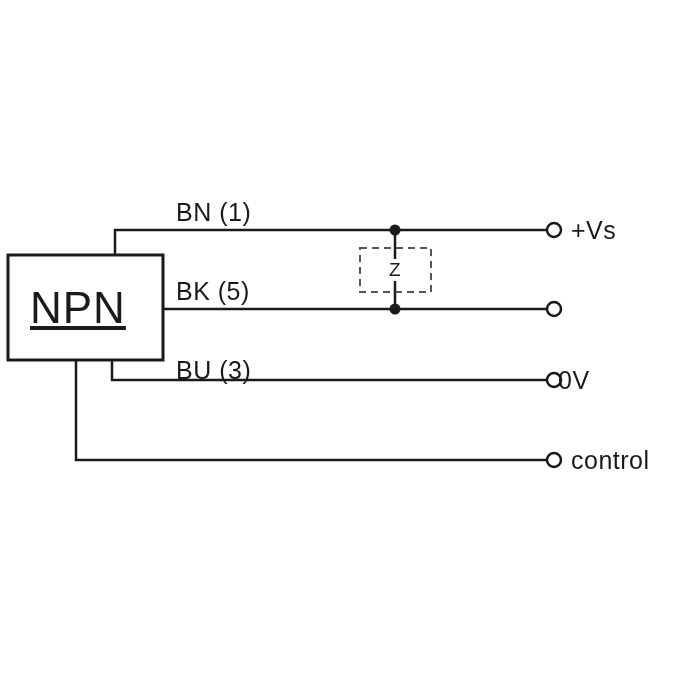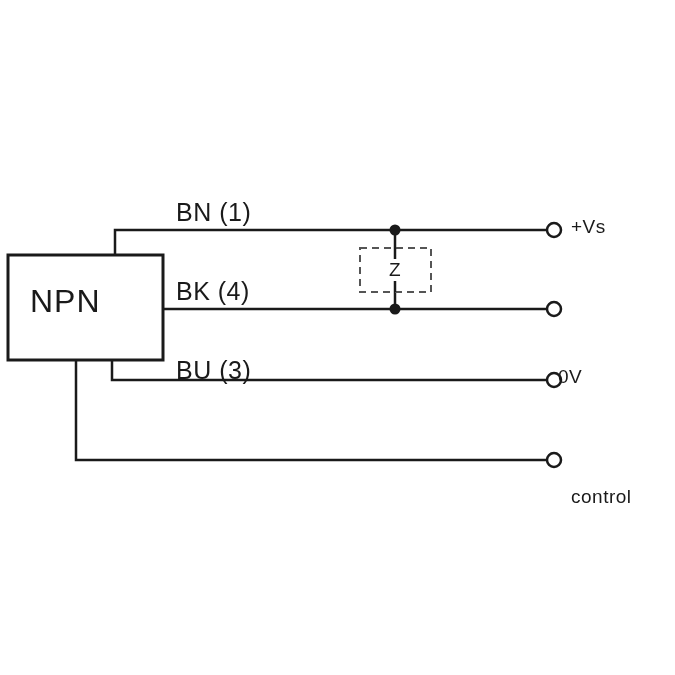--- a/index.html
+++ b/index.html
@@ -30,27 +30,28 @@
     position: absolute;
     font-family: "Liberation Sans", sans-serif;
     color: #1a1a1a;
     white-space: nowrap;
   }
   .wire-label {
     font-size: 25px;
     letter-spacing: 0.5px;
   }
   .term-label {
-    font-size: 19px;
+    font-size: 25px;
     letter-spacing: 0.5px;
   }
   .npn-label {
-    font-size: 32px;
+    font-size: 44px;
     letter-spacing: 1px;
     font-weight: 400;
+    text-decoration: underline;
   }
   .z-label {
     font-size: 19px;
   }
 </style>
 </head>
 <body>
 
 <div id="diagram-root">
 
@@ -80,20 +81,20 @@
     <circle cx="554" cy="309" r="7" fill="#ffffff" stroke="#1a1a1a" stroke-width="2.5"></circle>
     <circle cx="554" cy="380" r="7" fill="#ffffff" stroke="#1a1a1a" stroke-width="2.5"></circle>
     <circle cx="554" cy="460" r="7" fill="#ffffff" stroke="#1a1a1a" stroke-width="2.5"></circle>
   </svg>
 
   <div class="lbl npn-label" style="left:30px; top:283px;">NPN</div>
 
   <div class="lbl z-label" style="left:389px; top:259px;">Z</div>
 
   <div class="lbl wire-label" style="left:176px; top:198px;">BN (1)</div>
-  <div class="lbl wire-label" style="left:176px; top:277px;">BK (4)</div>
+  <div class="lbl wire-label" style="left:176px; top:277px;">BK (5)</div>
   <div class="lbl wire-label" style="left:176px; top:356px;">BU (3)</div>
 
   <div class="lbl term-label" style="left:571px; top:216px;">+Vs</div>
   <div class="lbl term-label" style="left:558px; top:366px;">0V</div>
-  <div class="lbl term-label" style="left:571px; top:446px;margin-top:40px;">control</div>
+  <div class="lbl term-label" style="left:571px; top:446px;">control</div>
 
 </div>
 
 </body></html>

